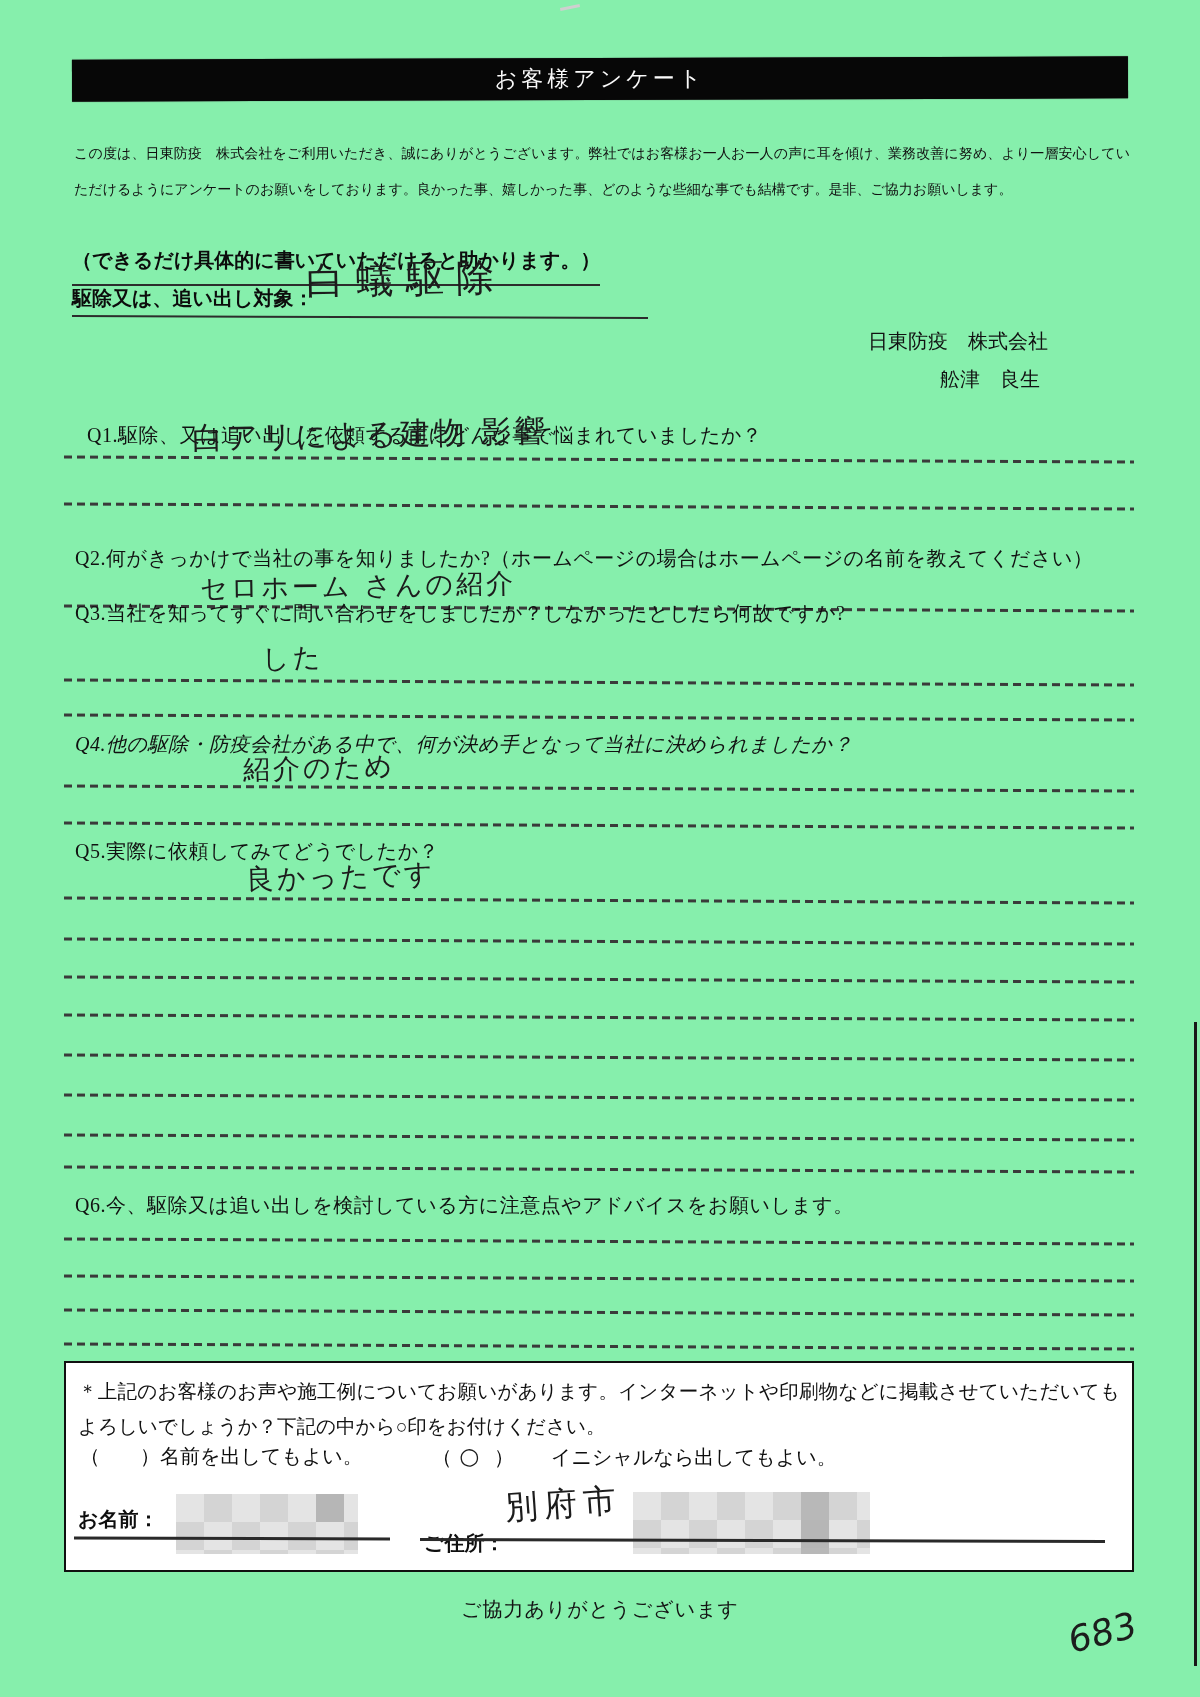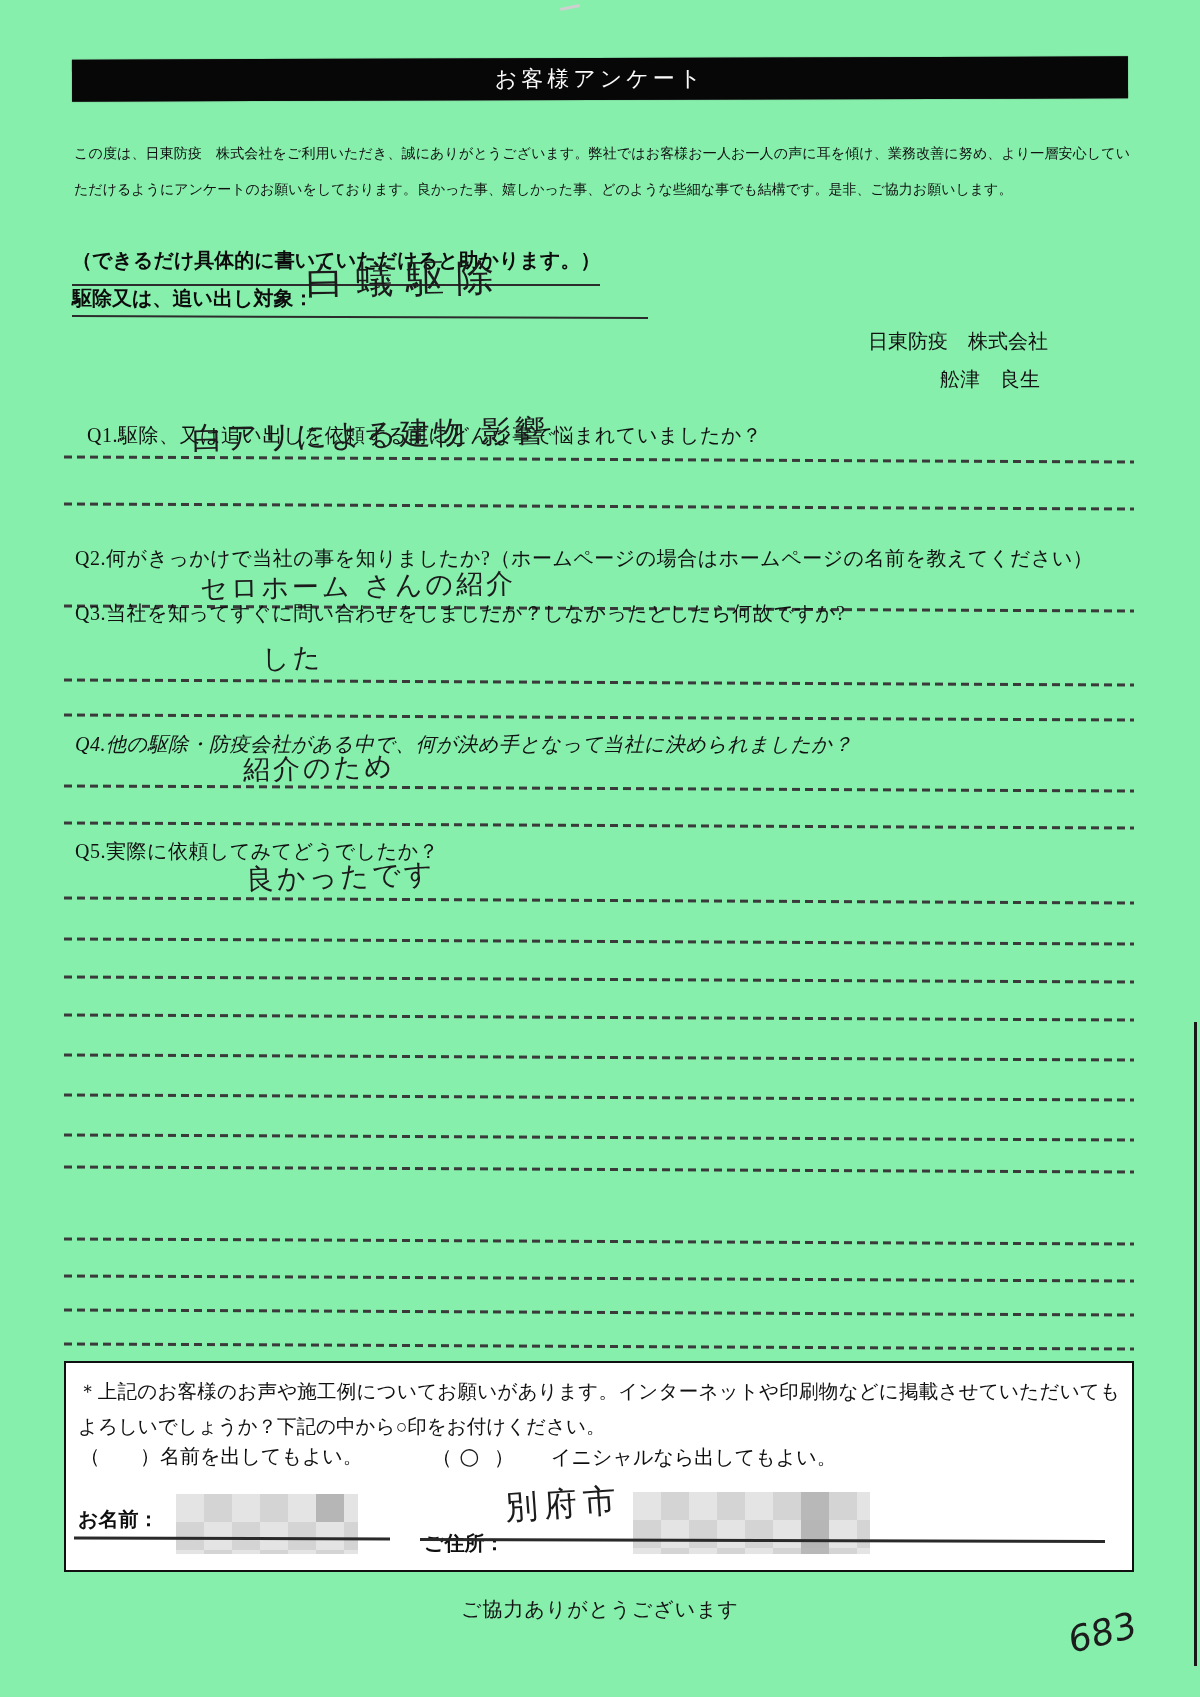--- a/index.html
+++ b/index.html
@@ -108,20 +108,21 @@
   <div class="hw" style="left:246px;top:858px;font-size:28px;transform:rotate(-1.8deg);">良かったです</div>
   <div class="dash" style="top:899px;"></div>
   <div class="dash" style="top:940px;"></div>
   <div class="dash" style="top:978px;"></div>
   <div class="dash" style="top:1016px;"></div>
   <div class="dash" style="top:1056px;"></div>
   <div class="dash" style="top:1096px;"></div>
   <div class="dash" style="top:1136px;"></div>
   <div class="dash" style="top:1168px;"></div>
 
+  <div class="q" style="left:75px;top:1192px;">Q6.今、駆除又は追い出しを検討している方に注意点やアドバイスをお願いします。</div>
   <div class="hw" style="left:250px;top:1205px;font-size:27px;"></div>
   <div class="dash" style="top:1240px;"></div>
   <div class="dash" style="top:1277px;"></div>
   <div class="dash" style="top:1311px;"></div>
   <div class="dash" style="top:1345px;"></div>
 
   <div class="consent-box"></div>
   <div class="consent-text">＊上記のお客様のお声や施工例についてお願いがあります。インターネットや印刷物などに掲載させていただいてもよろしいでしょうか？下記の中から○印をお付けください。</div>
 
   <div class="opt" style="left:80px;top:1443px;">（　　）名前を出してもよい。</div>

